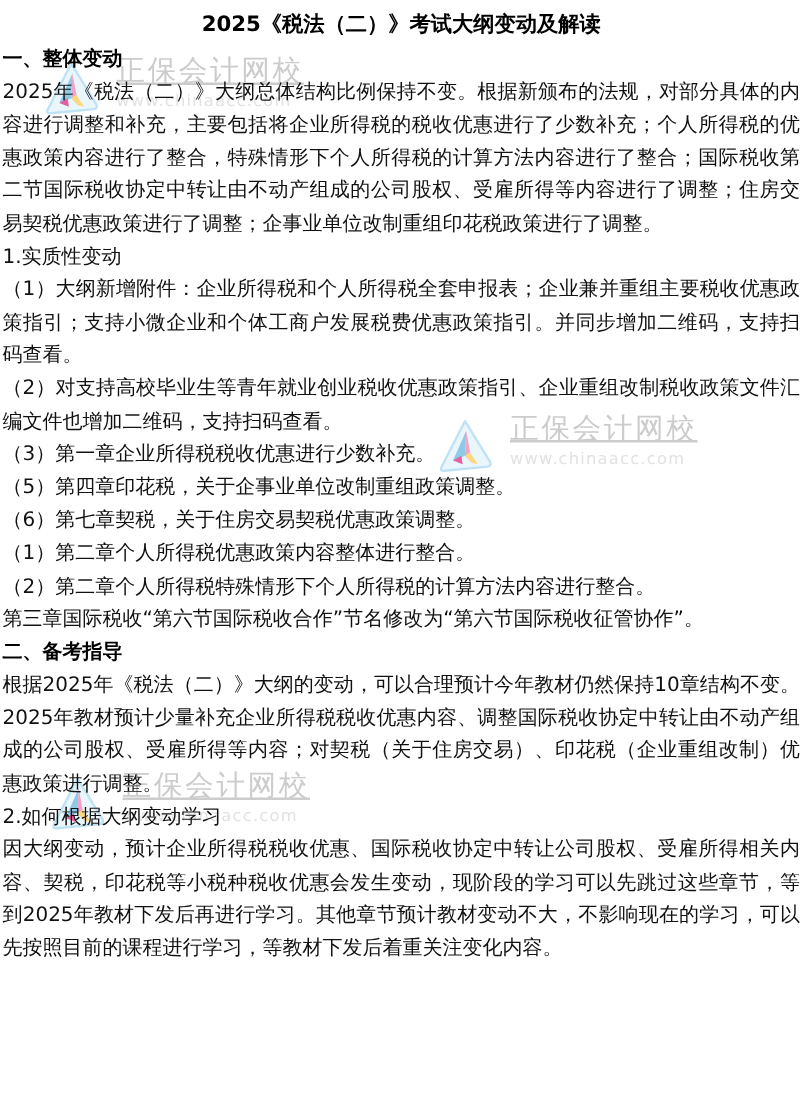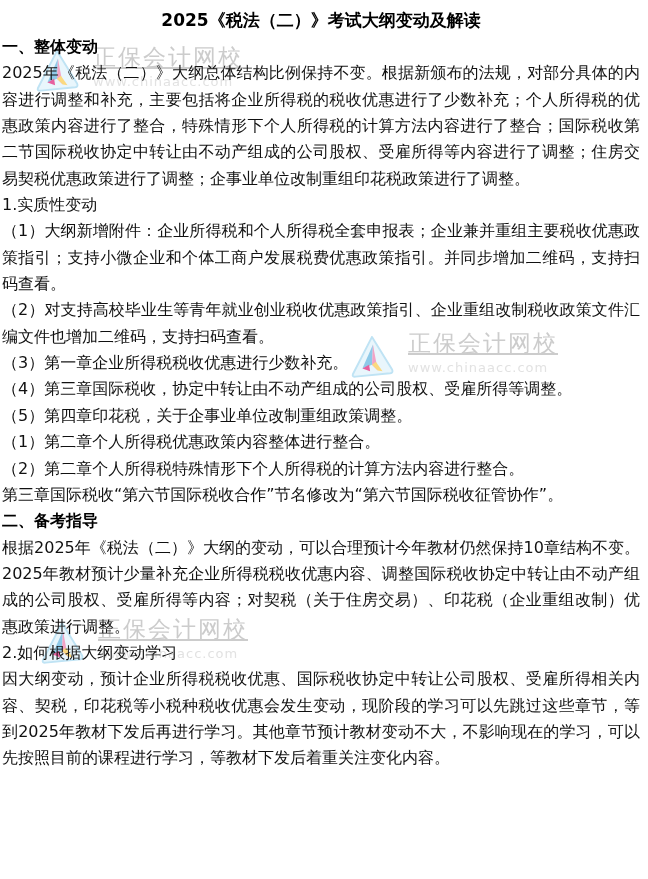--- a/index.html
+++ b/index.html
@@ -120,22 +120,22 @@
 
 <div class="page">
   <div class="doc-title">2025《税法（二）》考试大纲变动及解读</div>
 
   <div class="block heading">一、整体变动</div>
   <div class="block paragraph">2025年《税法（二）》大纲总体结构比例保持不变。根据新颁布的法规，对部分具体的内容进行调整和补充，主要包括将企业所得税的税收优惠进行了少数补充；个人所得税的优惠政策内容进行了整合，特殊情形下个人所得税的计算方法内容进行了整合；国际税收第二节国际税收协定中转让由不动产组成的公司股权、受雇所得等内容进行了调整；住房交易契税优惠政策进行了调整；企事业单位改制重组印花税政策进行了调整。</div>
   <div class="block paragraph">1.实质性变动</div>
   <div class="block paragraph">（1）大纲新增附件：企业所得税和个人所得税全套申报表；企业兼并重组主要税收优惠政策指引；支持小微企业和个体工商户发展税费优惠政策指引。并同步增加二维码，支持扫码查看。</div>
   <div class="block paragraph">（2）对支持高校毕业生等青年就业创业税收优惠政策指引、企业重组改制税收政策文件汇编文件也增加二维码，支持扫码查看。</div>
   <div class="block paragraph">（3）第一章企业所得税税收优惠进行少数补充。</div>
-  <div class="block paragraph">（4）第三章国际税收，协定中转让由不动产组成的公司股权、受雇所得等调整。</div>
   <div class="block paragraph">（5）第四章印花税，关于企事业单位改制重组政策调整。</div>
+  <div class="block paragraph">（6）第七章契税，关于住房交易契税优惠政策调整。</div>
   <div class="block paragraph">（1）第二章个人所得税优惠政策内容整体进行整合。</div>
   <div class="block paragraph">（2）第二章个人所得税特殊情形下个人所得税的计算方法内容进行整合。</div>
   <div class="block paragraph">第三章国际税收“第六节国际税收合作”节名修改为“第六节国际税收征管协作”。</div>
   <div class="block heading">二、备考指导</div>
   <div class="block paragraph">根据2025年《税法（二）》大纲的变动，可以合理预计今年教材仍然保持10章结构不变。2025年教材预计少量补充企业所得税税收优惠内容、调整国际税收协定中转让由不动产组成的公司股权、受雇所得等内容；对契税（关于住房交易）、印花税（企业重组改制）优惠政策进行调整。</div>
   <div class="block paragraph">2.如何根据大纲变动学习</div>
   <div class="block paragraph">因大纲变动，预计企业所得税税收优惠、国际税收协定中转让公司股权、受雇所得相关内容、契税，印花税等小税种税收优惠会发生变动，现阶段的学习可以先跳过这些章节，等到2025年教材下发后再进行学习。其他章节预计教材变动不大，不影响现在的学习，可以先按照目前的课程进行学习，等教材下发后着重关注变化内容。</div>
 </div>
 
 </body></html>

